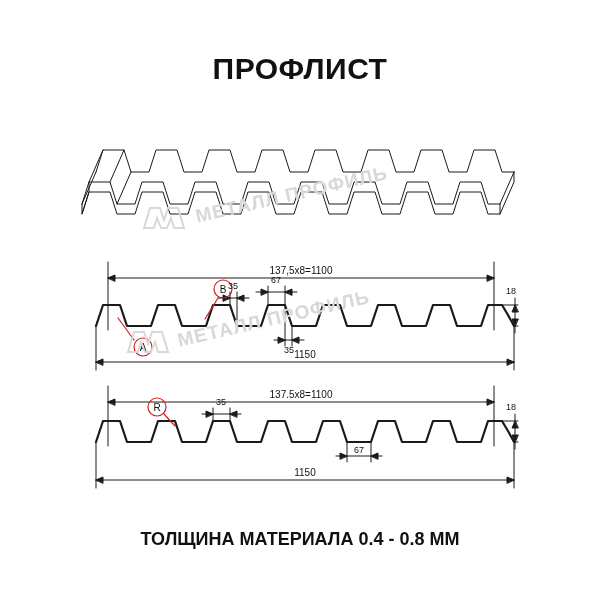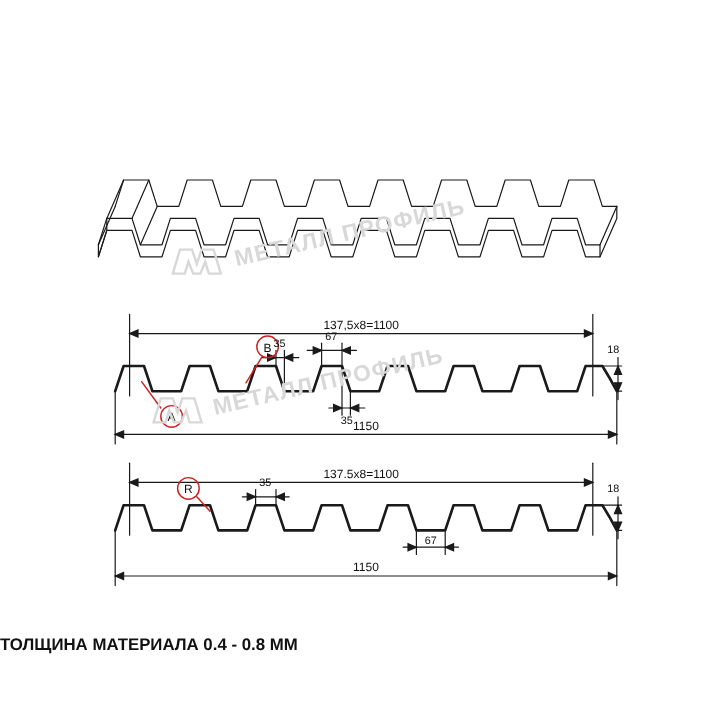--- a/index.html
+++ b/index.html
@@ -20,21 +20,22 @@
     font-size:30px;font-weight:bold;letter-spacing:.5px;
     color:#111;
   }
   .subtitle{
     position:absolute;left:0;top:88px;width:600px;
     text-align:center;
     font-size:15px;font-weight:bold;color:#111;
   }
   .footer{
     position:absolute;left:0;top:529px;width:600px;
-    font-size:14px;font-weight:bold;color:#111;
+    text-align:center;
+    font-size:18px;font-weight:bold;color:#111;
   }
 
   
   .wm{
     position:absolute;
     color:#d8d8d8;
     font-size:19px;
     font-weight:bold;
     letter-spacing:1px;
     transform:rotate(-13deg);
@@ -50,20 +51,21 @@
   .wm-logo2{left:124px;top:324px;}
 
   
   svg text{font-family:"Liberation Sans", sans-serif;fill:#111;}
 </style>
 </head>
 <body>
 
 <div class="sheet">
 
+  <div class="title">ПРОФЛИСТ</div>
 
   <svg class="iso" style="position:absolute;left:80px;top:138px;" width="450" height="105" viewBox="0 0 450 105">
     <g fill="none" stroke="#1a1a1a" stroke-width="1" stroke-linejoin="round" stroke-linecap="round">
 
       <path d="M16,34 L23,12 L44,12 L51,34 L69,34 L76,12 L97,12 L104,34 L122,34 L129,12 L150,12
                L157,34 L175,34 L182,12 L203,12 L210,34 L228,34 L235,12 L256,12 L263,34 L281,34
                L288,12 L309,12 L316,34 L334,34 L341,12 L362,12 L369,34 L387,34 L394,12 L415,12 L422,34 L434,34"></path>
 
       <path d="M16,34 L2,66"></path>
       <path d="M23,12 L9,44"></path>

